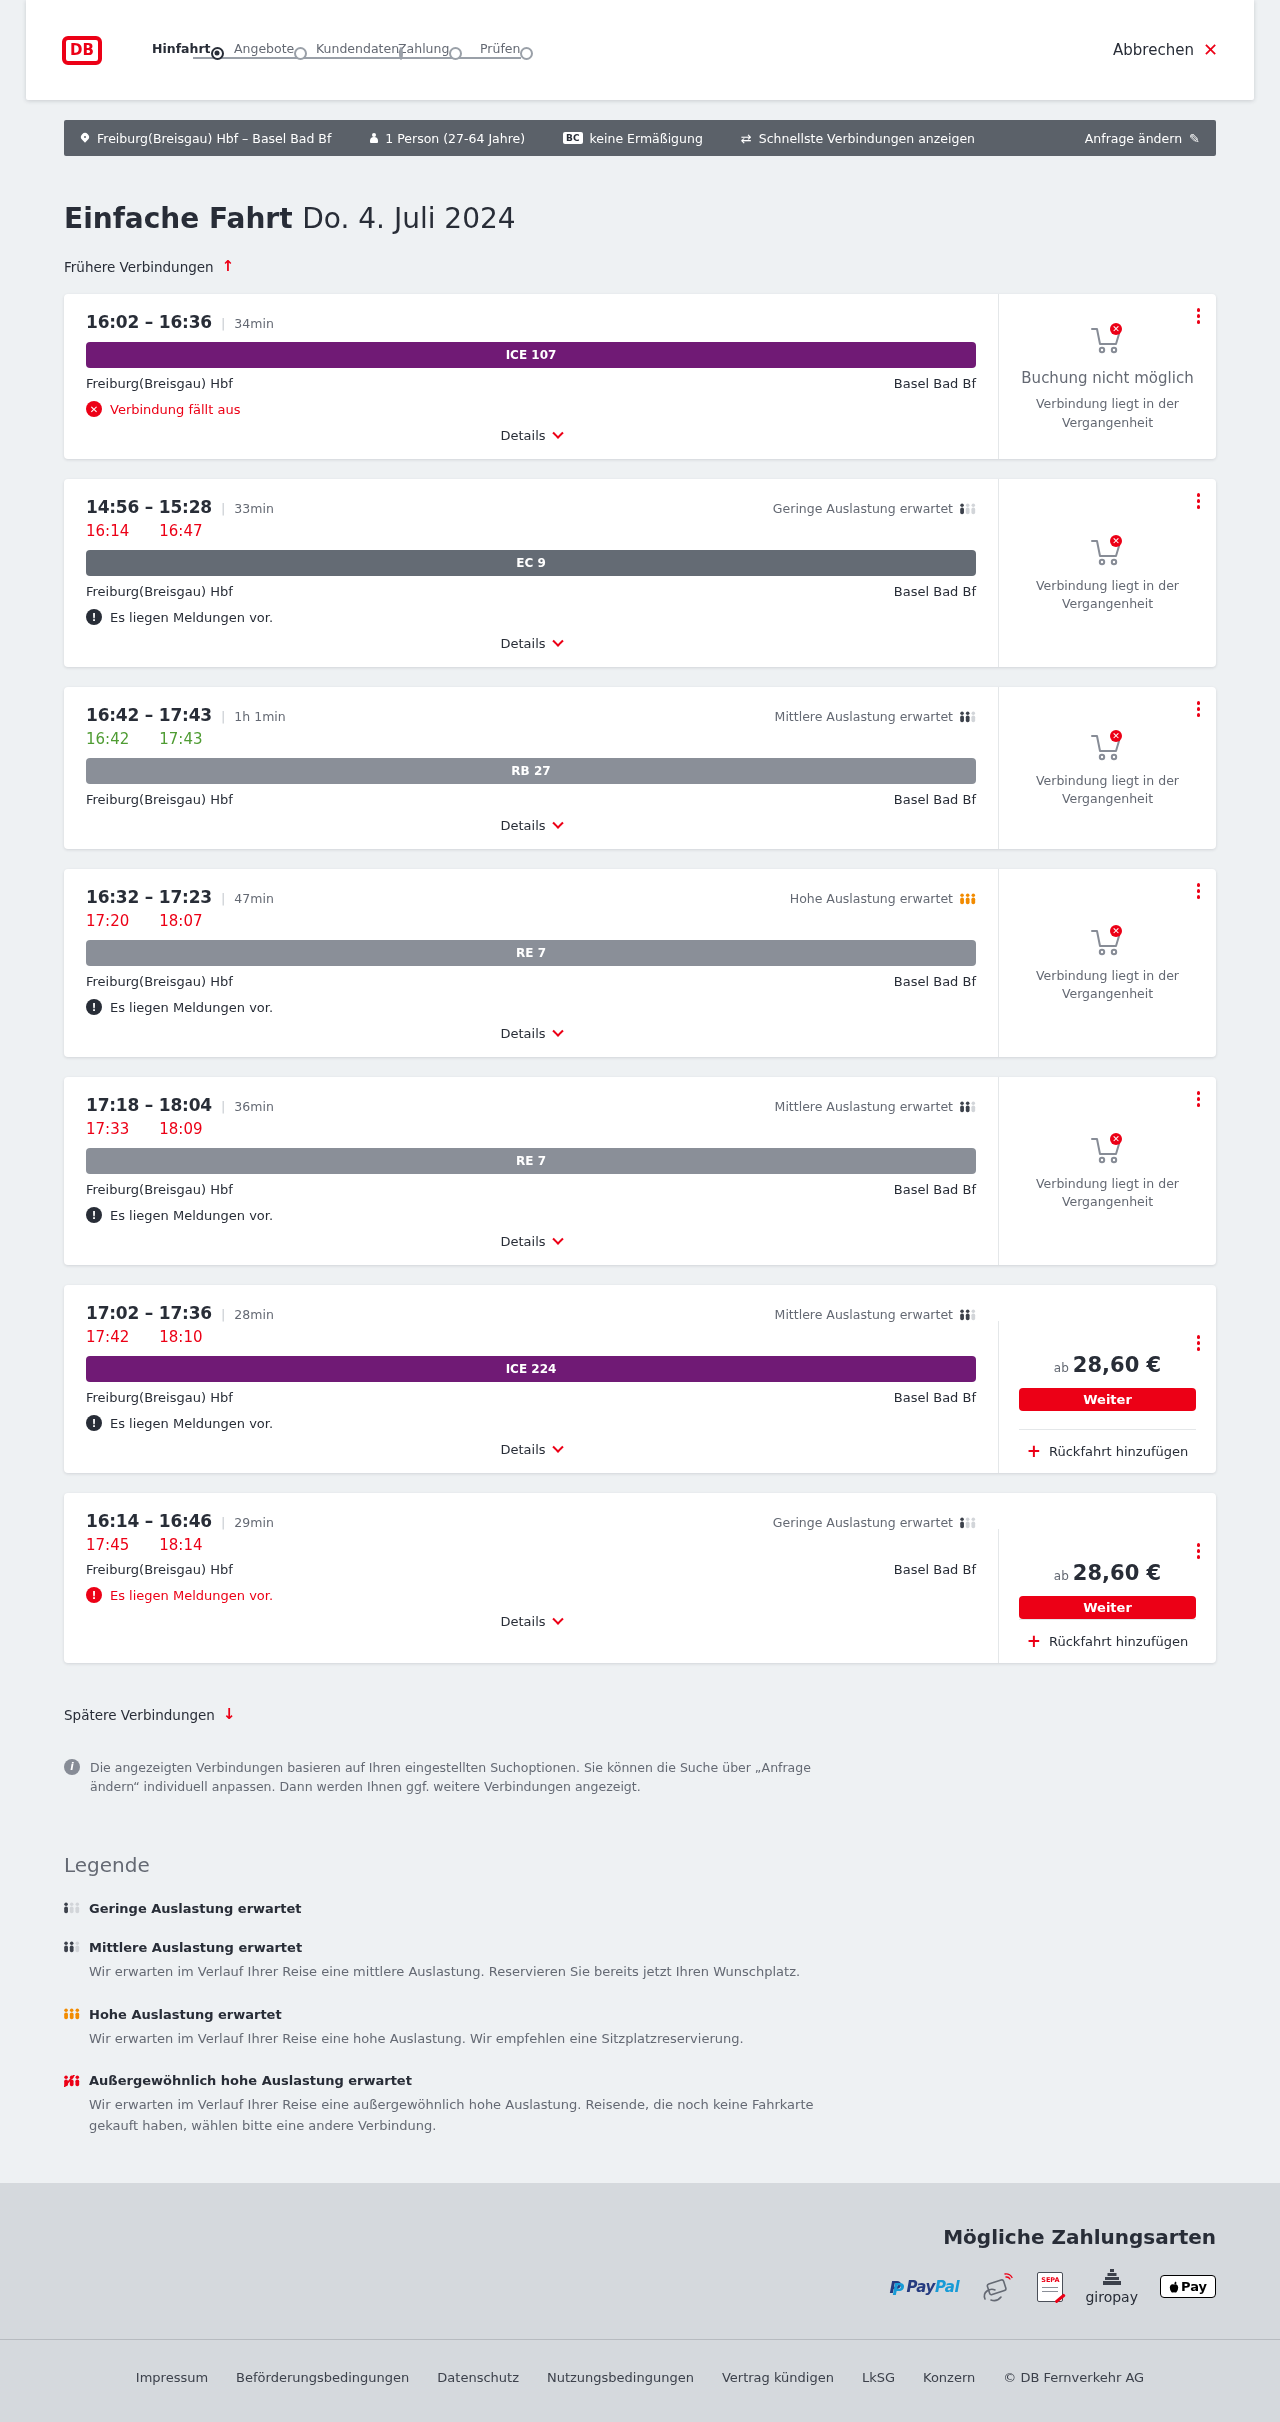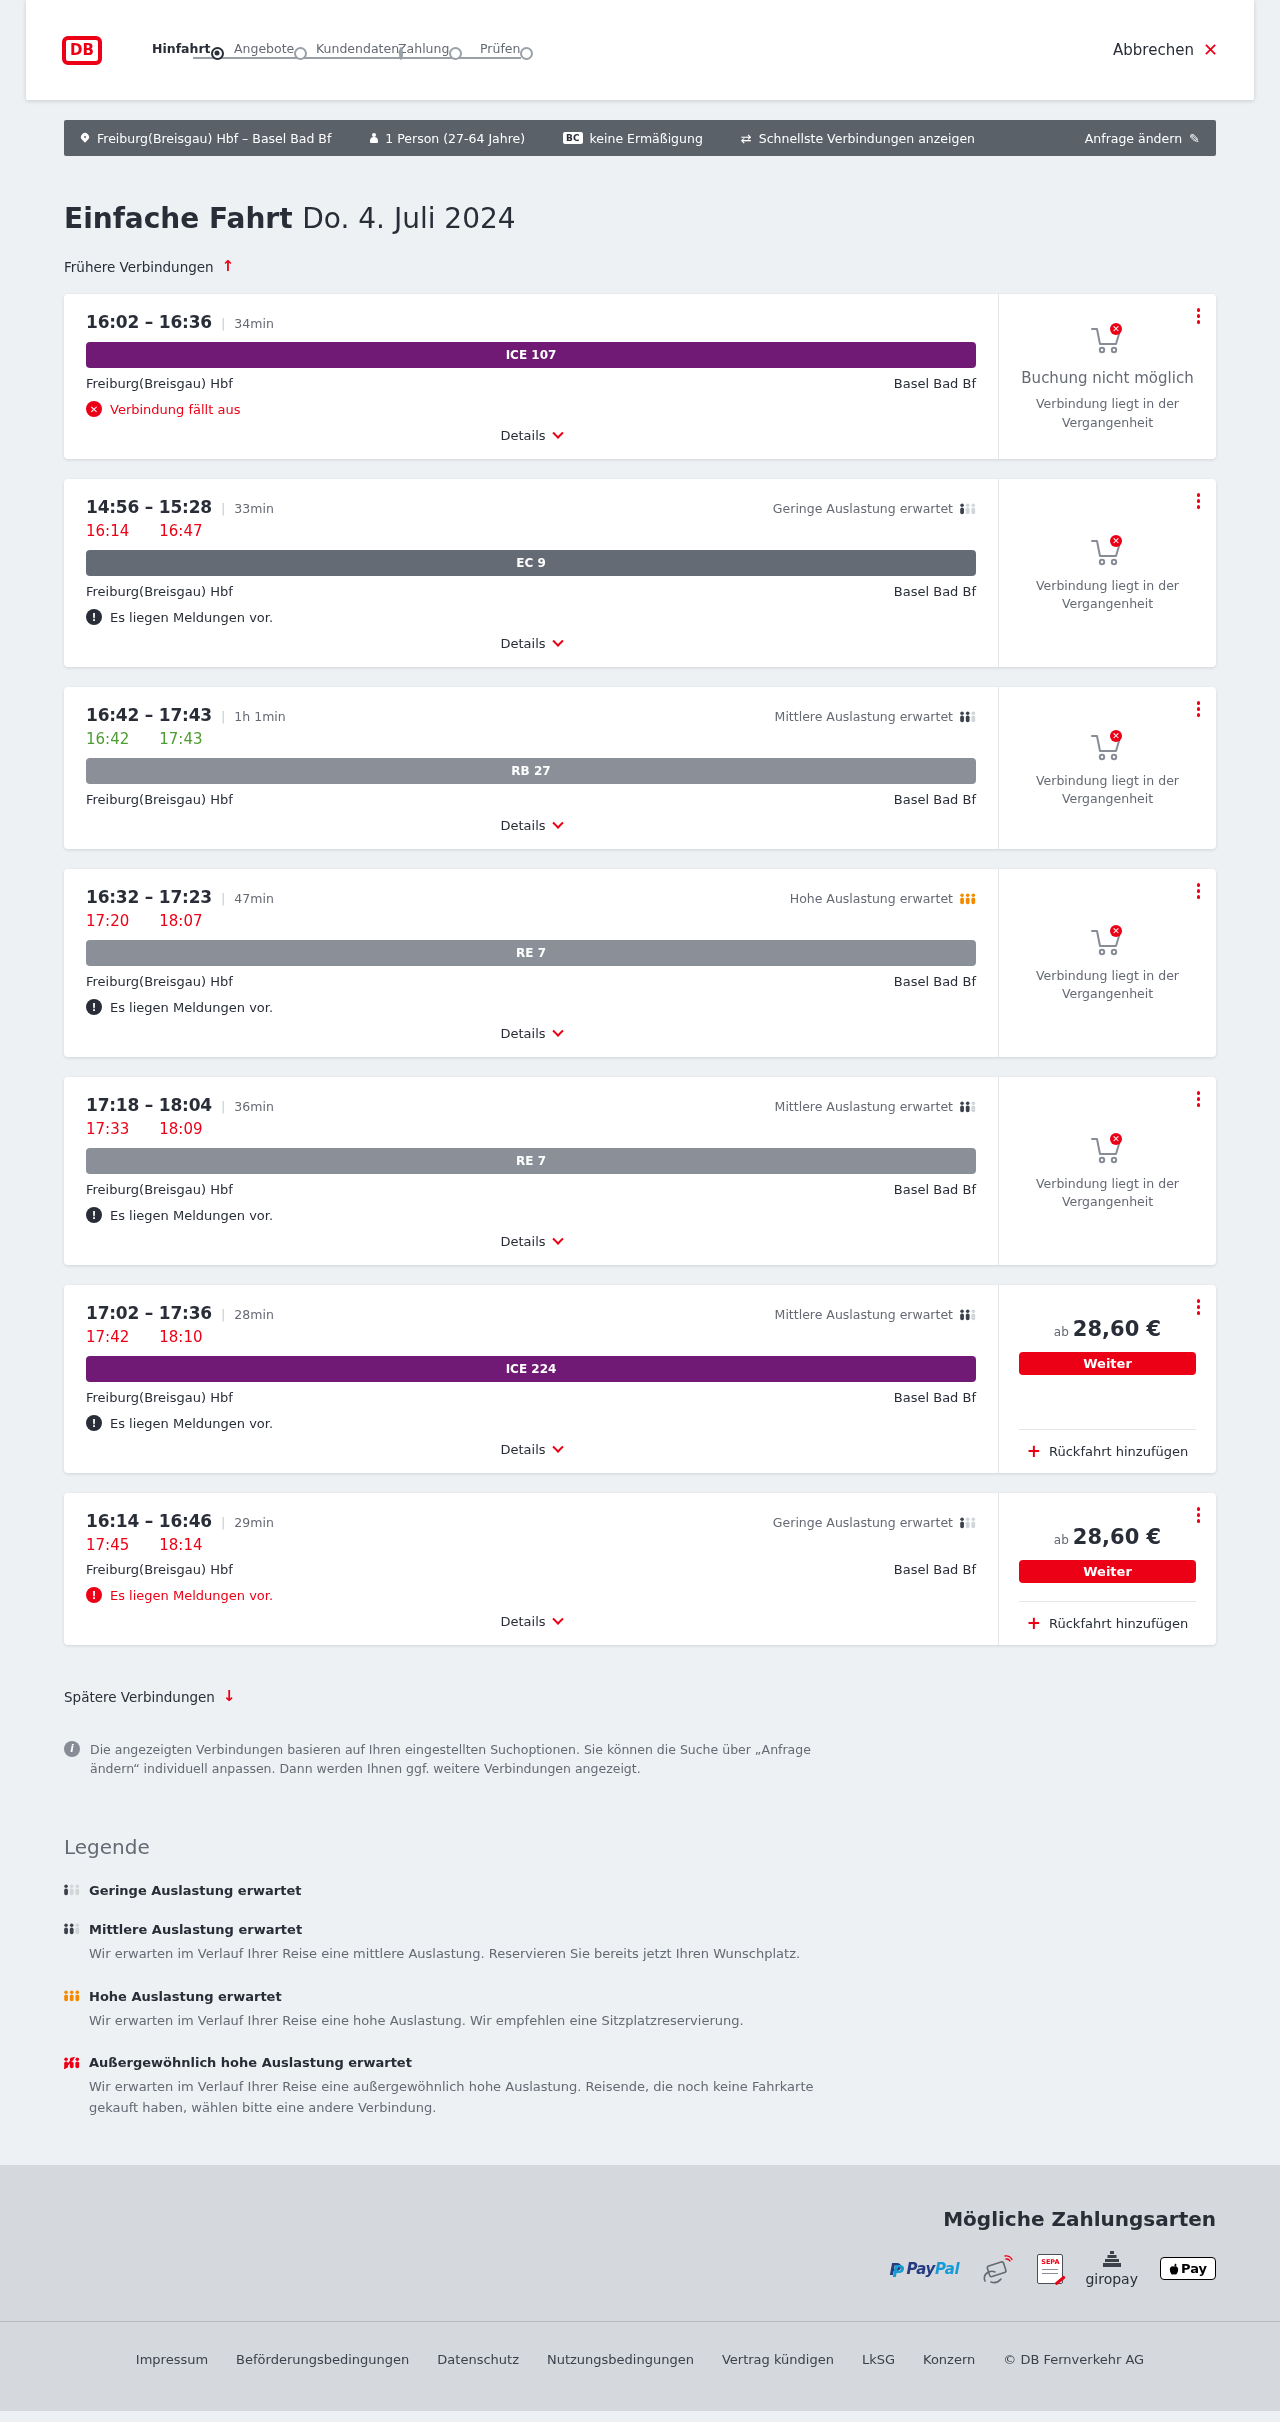--- a/index.html
+++ b/index.html
@@ -72,21 +72,21 @@
   .detailsrow { margin-top:11px; display:flex; align-items:center; justify-content:center; gap:8px;
                 font-size:13px; color:#282d37; cursor:pointer; padding-bottom:4px; }
   .chev { width:8px; height:8px; border-right:2px solid #ec0016; border-bottom:2px solid #ec0016;
           transform:rotate(45deg) translate(-2px,-2px); }
   .card-side { width:218px; border-left:1px solid #e4e7e9; position:relative; display:flex; flex-direction:column; }
   .kebab { position:absolute; top:12px; right:14px; display:flex; flex-direction:column; gap:2.5px; cursor:pointer; padding:2px; }
   .kebab i { width:3.5px; height:3.5px; border-radius:50%; background:#ec0016; }
   .side-past { align-items:center; justify-content:center; text-align:center; padding:18px 18px; gap:8px; }
   .side-past .ptitle { font-size:15px; color:#646973; margin-top:4px; }
   .side-past .pnote { font-size:12.5px; color:#646973; line-height:1.45; }
-  .side-price { padding:16px 20px 0; }
+  .side-price { padding:16px 20px 0;margin-top:36px; }
   .pricerow { margin-top:16px; text-align:center; }
   .pricerow .ab { font-size:12px; color:#646973; margin-right:4px; }
   .pricerow .val { font-size:21px; font-weight:bold; color:#282d37; }
   .cta { margin-top:11px; width:100%; height:23px; background:#ec0016; border:none; border-radius:4px;
          color:#fff; font-weight:bold; font-size:13px; font-family:inherit; cursor:pointer; }
   .addreturn { margin-top:auto; border-top:1px solid #e4e7e9; height:44px; display:flex; align-items:center;
                justify-content:center; gap:8px; font-size:13px; color:#282d37; cursor:pointer; }
   .addreturn .plus { color:#ec0016; font-size:17px; font-weight:bold; line-height:1; }
 
   

